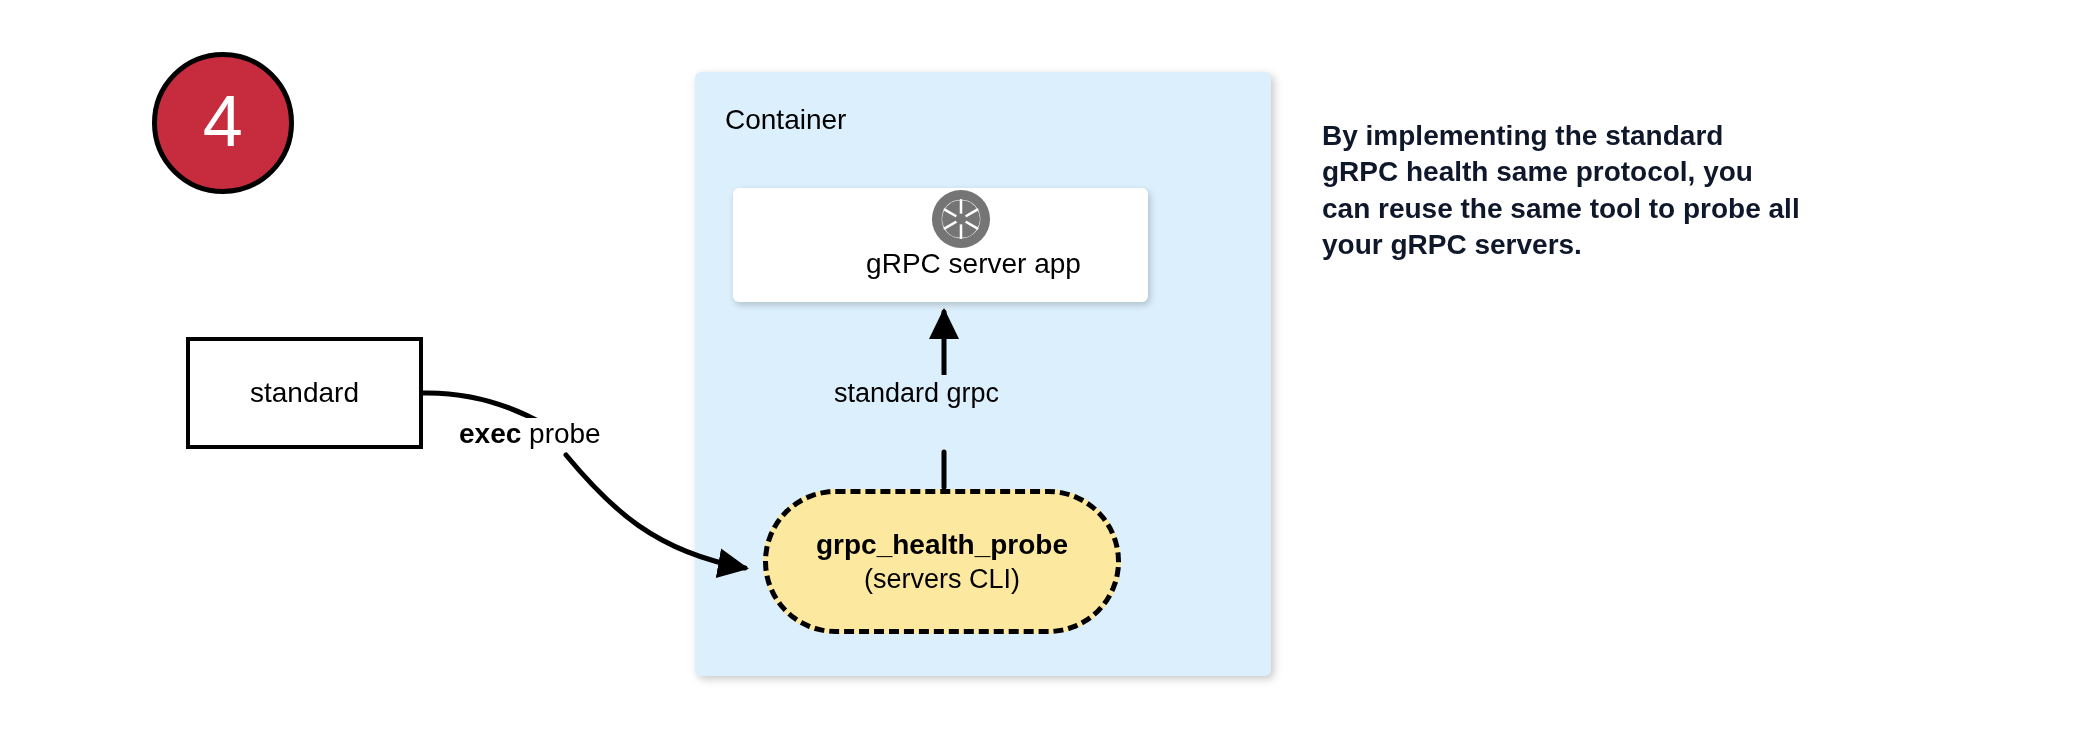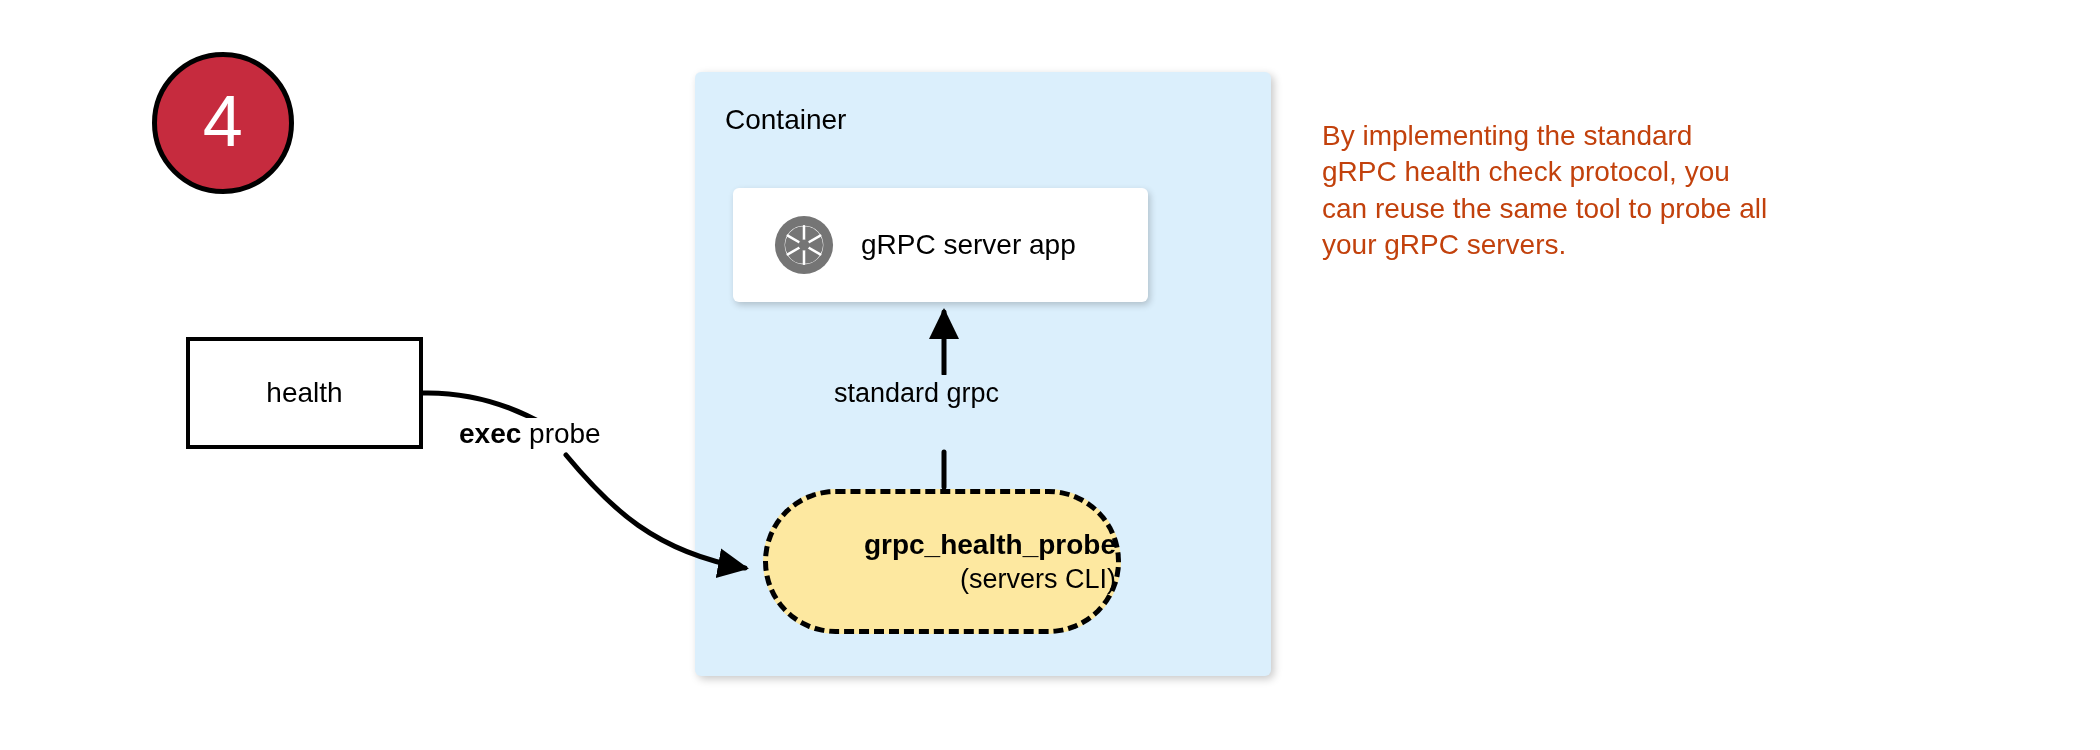--- a/index.html
+++ b/index.html
@@ -76,20 +76,21 @@
     top: 188px;
     width: 415px;
     height: 114px;
     background: #ffffff;
     border-radius: 6px;
     box-shadow: 2px 3px 7px rgba(0,0,0,0.20);
     display: flex;
     align-items: center;
     padding-left: 40px;
     box-sizing: border-box;
+    flex-direction: column;
   }
   .grpc-icon {
     width: 62px;
     height: 62px;
     flex: 0 0 auto;
   }
   .server-card-label {
     margin-left: 26px;
     font-size: 28px;
     line-height: 1;
@@ -122,21 +123,21 @@
     left: 763px;
     top: 489px;
     width: 358px;
     height: 145px;
     background: #fde8a0;
     border: 5px dashed #000000;
     border-radius: 76px;
     box-sizing: border-box;
     display: flex;
     flex-direction: column;
-    align-items: flex-end;
+    align-items: center;
     justify-content: center;
   }
   .probe-title {
     font-size: 28px;
     font-weight: bold;
     line-height: 1.12;
     white-space: nowrap;
   }
   .probe-sub {
     font-size: 27px;
@@ -171,21 +172,22 @@
   }
 
   
   .side-note {
     position: absolute;
     left: 1322px;
     top: 118px;
     width: 570px;
     font-size: 28px;
     line-height: 1.30;
-    color: #c2410c;
+    color: #0f172a;
+    font-weight: bold;
   }
 
   
   .connectors {
     position: absolute;
     left: 0;
     top: 0;
     width: 2100px;
     height: 750px;
     pointer-events: none;
@@ -225,21 +227,21 @@
           <line x1="32" y1="32" x2="15.2" y2="41.7"></line>
           <line x1="32" y1="32" x2="15.2" y2="22.3"></line>
         </g>
         <circle cx="32" cy="32" r="5.6" fill="#757575"></circle>
       </svg>
     </span>
     <span class="server-card-label">gRPC server app</span>
   </div>
 
   <div class="kubelet-box">
-    <span class="kubelet-label">health</span>
+    <span class="kubelet-label">standard</span>
   </div>
 
   <div class="probe-pill">
     <span class="probe-title">grpc_health_probe</span>
     <span class="probe-sub">(servers CLI)</span>
   </div>
 
   <svg class="connectors" viewBox="0 0 2100 750" width="2100" height="750">
     <defs>
       <marker id="arrowhead" markerWidth="7" markerHeight="7" refX="5.4" refY="3.5" orient="auto" markerUnits="strokeWidth">
@@ -259,18 +261,18 @@
   <div class="edge-label-exec">
     <b>exec</b><span> probe</span>
   </div>
 
   <div class="edge-label-protocol">
     <div>standard grpc</div>
   </div>
 
   <div class="side-note">
     <div>By implementing the standard</div>
-    <div>gRPC health check protocol, you</div>
+    <div>gRPC health same protocol, you</div>
     <div>can reuse the same tool to probe all</div>
     <div>your gRPC servers.</div>
   </div>
 
 </div>
 
 </body></html>

